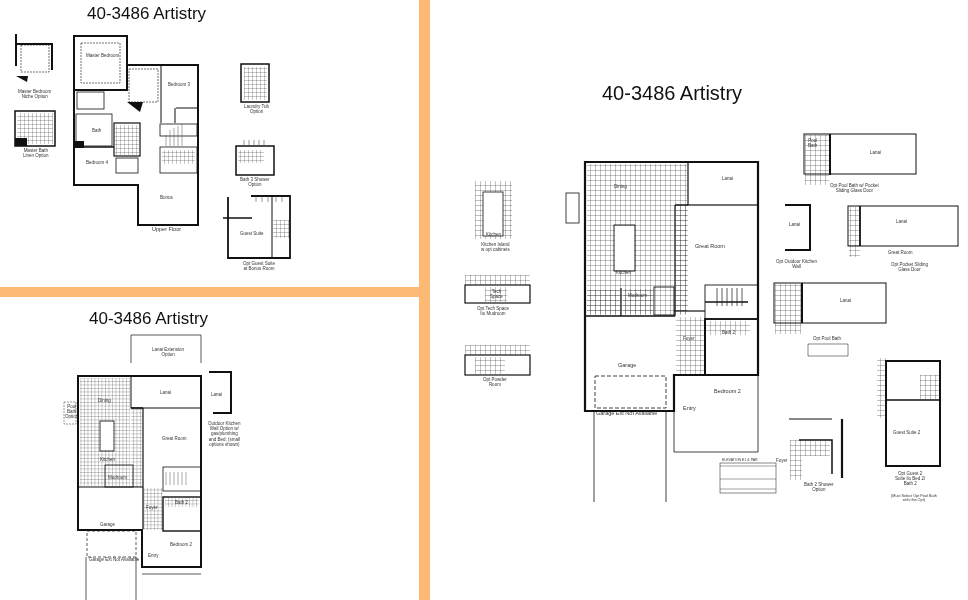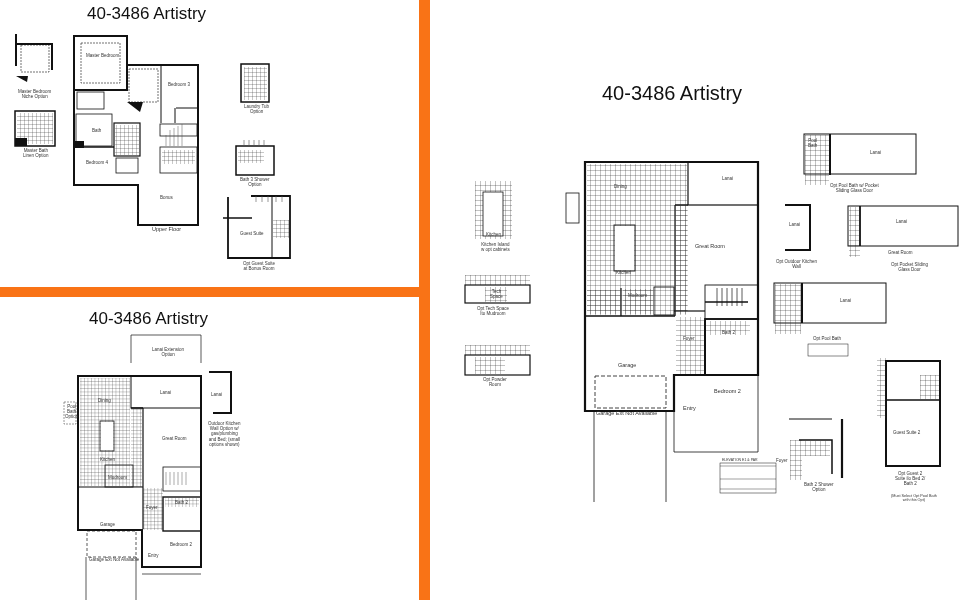--- a/index.html
+++ b/index.html
@@ -1,17 +1,17 @@
 <!DOCTYPE html>
 <html><head>
 <meta charset="utf-8">
 <style>
   * { box-sizing: border-box; margin: 0; padding: 0; }
   html, body { width: 968px; height: 600px; overflow: hidden; background: #3a3a3a; font-family: "Liberation Sans", sans-serif; }
-  .stage { position: relative; width: 968px; height: 600px; background: #f97316; }
+  .stage { position: relative; width: 968px; height: 600px; background: #fdba74; }
   .page { position: absolute; background: #ffffff; overflow: hidden; }
   #page-upper { left: 0; top: 0; width: 419px; height: 287px; }
   #page-main { left: 0; top: 297px; width: 419px; height: 303px; }
   #page-right { left: 430px; top: 0; width: 538px; height: 600px; }
   .title { position: absolute; font-size: 17px; color: #111; white-space: nowrap; }
   .svgwrap { position: absolute; left: 0; top: 0; }
   .lbl { position: absolute; font-size: 4.5px; color: #333; text-align: center; line-height: 1.15; white-space: nowrap; }
   .lbl-md { font-size: 5.5px; }
 </style>
 </head>

